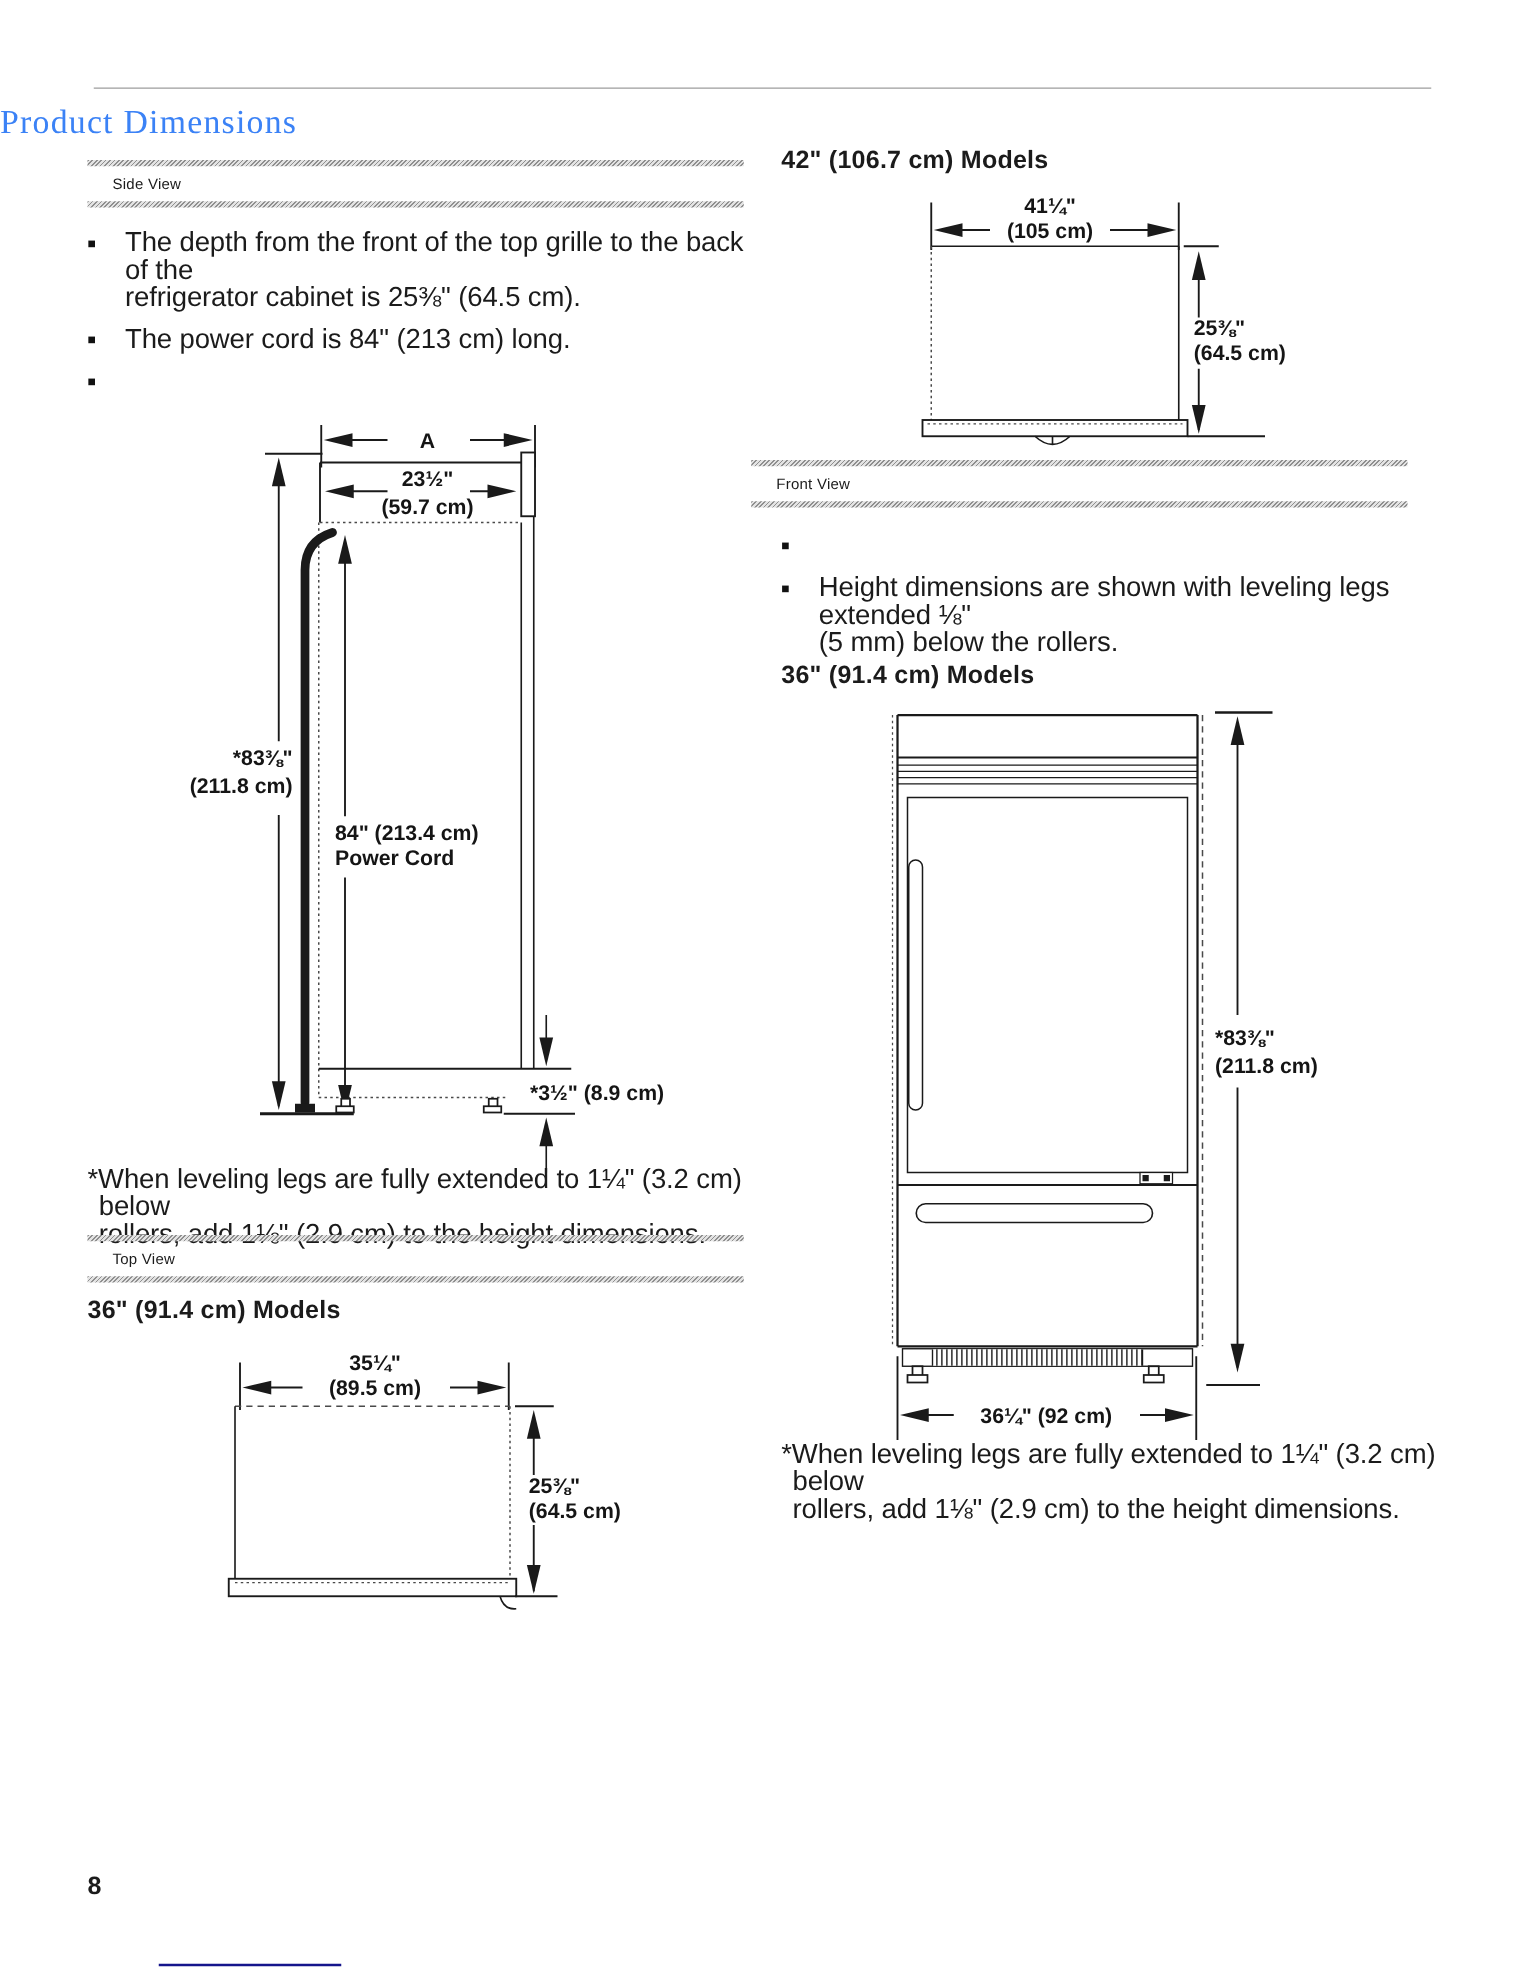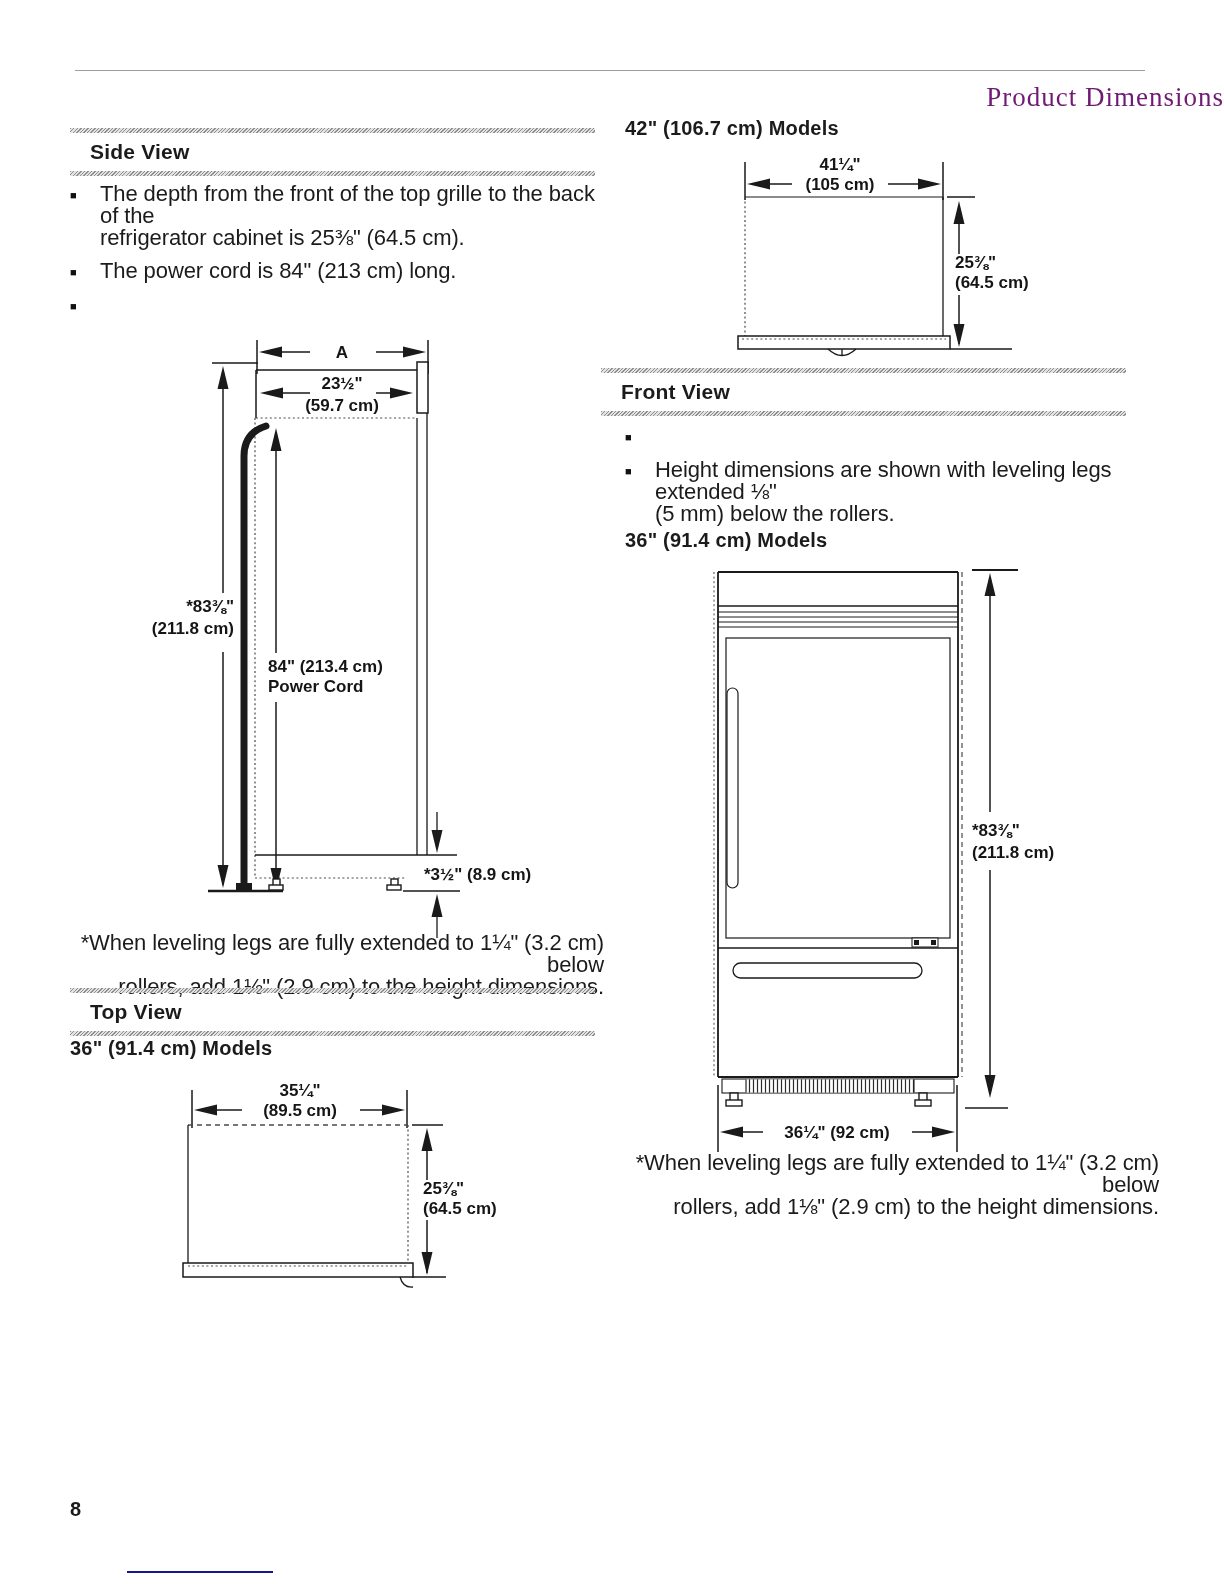--- a/index.html
+++ b/index.html
@@ -4,41 +4,41 @@
 <style>
   html,body{margin:0;padding:0;background:#f2f2f2;}
   .page{
     position:relative;width:1224px;height:1584px;background:#ffffff;
     margin:0 auto;overflow:hidden;
     font-family:"Liberation Sans","DejaVu Sans",sans-serif;color:#1b1b1b;
   }
   .abs{position:absolute;}
   .top-rule{left:75px;top:70px;width:1070px;height:1px;background:#9d9d9d;}
   .page-title{
-    left:0;top:82px;width:1224px;text-align:right;
+    left:0;top:82px;width:1224px;text-align:left;
     font-family:"Liberation Serif","DejaVu Serif",serif;
-    font-size:27px;color:#701a75;letter-spacing:1px;
+    font-size:27px;color:#3b82f6;letter-spacing:1px;
   }
   .rule-hatch{
     height:5px;
     background-image:repeating-linear-gradient(135deg,#8f8f8f 0,#8f8f8f 1px,#e3e3e3 1px,#e3e3e3 2.5px);
   }
   .section-title{
-    font-size:21px;font-weight:bold;padding:7px 0 7px 20px;letter-spacing:0.2px;
+    font-size:12px;font-weight:normal;padding:7px 0 7px 20px;letter-spacing:0.2px;
   }
   .models-heading{font-size:20px;font-weight:bold;letter-spacing:0.2px;}
   .bullets{display:flex;flex-direction:column;gap:11px;}
   .bullet-item{display:flex;}
   .bullet-marker{
     width:30px;flex:0 0 30px;font-size:11px;line-height:22px;padding-top:1px;color:#111;
   }
   .bullet-text,.footnote{
     font-size:22px;line-height:22px;white-space:pre-line;letter-spacing:-0.1px;
   }
-  .footnote{padding-left:9px;text-indent:-9px;text-align:right;}
+  .footnote{padding-left:9px;text-indent:-9px;}
   .page-number{font-size:20px;font-weight:bold;}
   .bottom-line{left:127px;top:1571px;width:146px;height:2px;background:#15158c;}
   svg text{
     font-family:"Liberation Sans","DejaVu Sans",sans-serif;
     font-weight:bold;font-size:17px;fill:#151515;
   }
   svg .ln{stroke:#1a1a1a;fill:none;}
   svg .ah{fill:#1a1a1a;stroke:none;}
   svg .dot{stroke:#4a4a4a;fill:none;stroke-dasharray:2 2.6;}
   svg .dash{stroke:#4a4a4a;fill:none;stroke-dasharray:5 4;}

